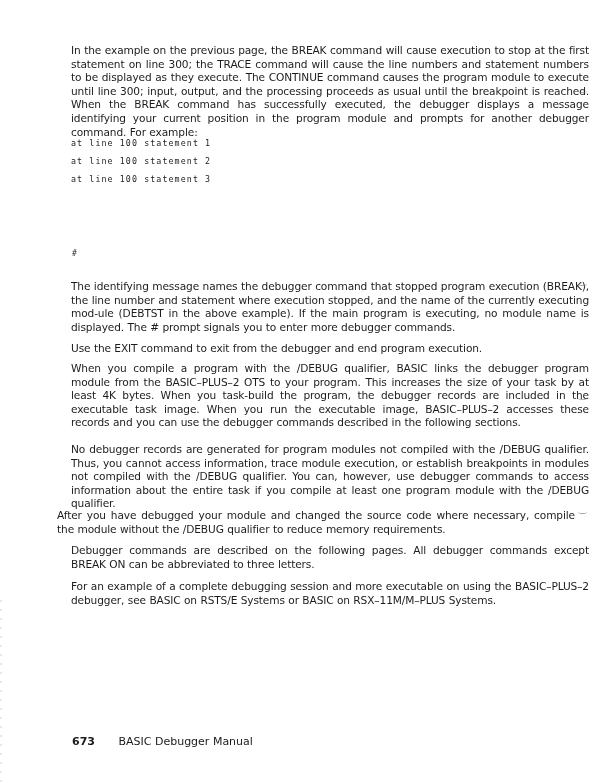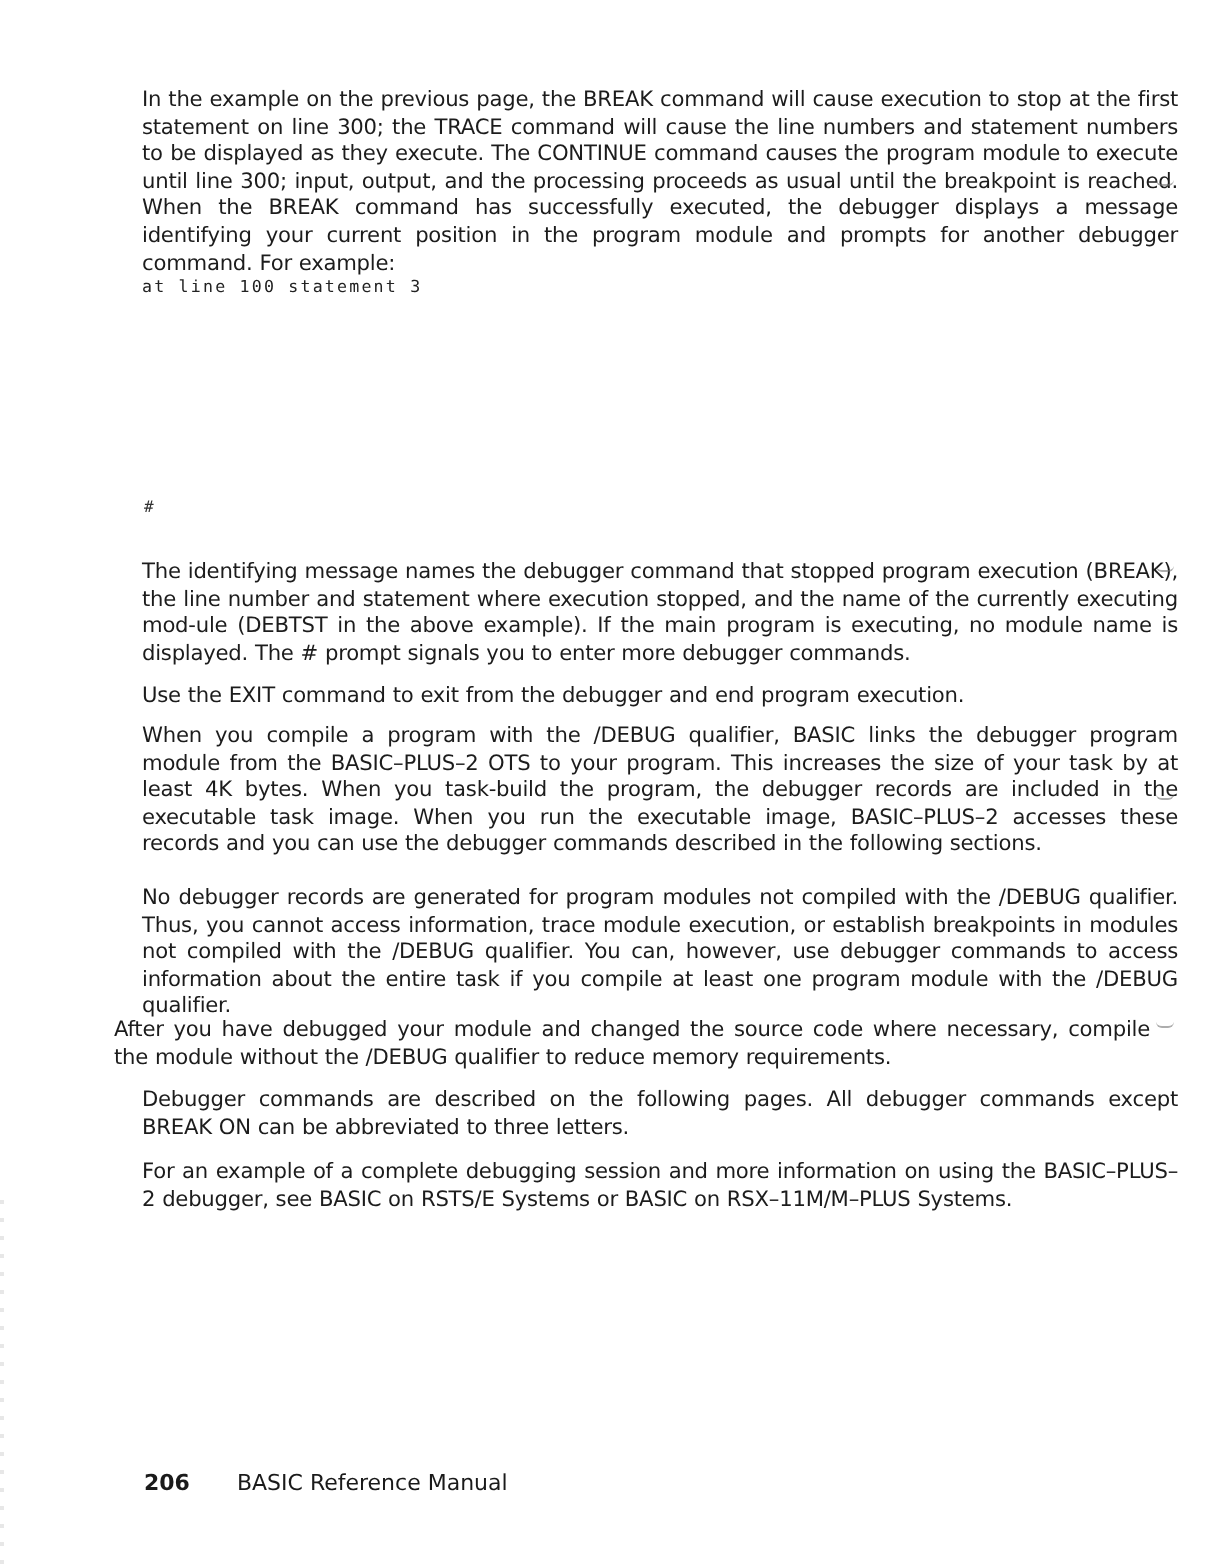--- a/index.html
+++ b/index.html
@@ -90,39 +90,41 @@
     }
   </style>
 </head>
 <body>
 
 <div class="left-edge"></div>
 
 <p class="para p1">In the example on the previous page, the BREAK command will cause execution to stop at the first statement on line 300; the TRACE command will cause the line numbers and statement numbers to be displayed as they execute. The CONTINUE command causes the program module to execute until line 300; input, output, and the processing proceeds as usual until the breakpoint is reached. When the BREAK command has successfully executed, the debugger displays a message identifying your current position in the program module and prompts for another debugger command. For example:</p>
 
 <div class="code-block code">
+  <div class="code-line">at line 100 statement 1</div>
+  <div class="code-line">at line 100 statement 2</div>
   <div class="code-line">at line 100 statement 3</div>
 </div>
 <div class="prompt">#</div>
 
 <p class="para p2">The identifying message names the debugger command that stopped program execution (BREAK), the line number and statement where execution stopped, and the name of the currently executing mod-ule (DEBTST in the above example). If the main program is executing, no module name is displayed. The # prompt signals you to enter more debugger commands.</p>
 
 <p class="para p3">Use the EXIT command to exit from the debugger and end program execution.</p>
 
 <p class="para p4"><span>When you compile a program with the /DEBUG qualifier, BASIC links the debugger program module from the </span><span class="it">BASIC–PLUS–2</span><span> OTS to your program. This increases the size of your task by at least 4K bytes. When you task-build the program, the debugger records are included in the executable task image. When you run the executable image, </span><span class="it">BASIC–PLUS–2</span><span> accesses these records and you can use the debugger commands described in the following sections.</span></p>
 
 <p class="para p5">No debugger records are generated for program modules not compiled with the /DEBUG qualifier. Thus, you cannot access information, trace module execution, or establish breakpoints in modules not compiled with the /DEBUG qualifier. You can, however, use debugger commands to access information about the entire task if you compile at least one program module with the /DEBUG qualifier.</p>
 
 <p class="para p6">After you have debugged your module and changed the source code where necessary, compile the module without the /DEBUG qualifier to reduce memory requirements.</p>
 
 <p class="para p7">Debugger commands are described on the following pages. All debugger commands except BREAK ON can be abbreviated to three letters.</p>
 
-<p class="para p8"><span>For an example of a complete debugging session and more information on using the </span><span class="it">BASIC–PLUS–2</span><span> debugger, see </span><span class="it">BASIC on RSTS/E Systems</span><span> or BASIC on RSX–11M/M–PLUS Systems.</span></p>
+<p class="para p8"><span>For an example of a complete debugging session and more executable on using the </span><span class="it">BASIC–PLUS–2</span><span> debugger, see </span><span class="it">BASIC on RSTS/E Systems</span><span> or BASIC on RSX–11M/M–PLUS Systems.</span></p>
 
 <div class="margin-mark" style="left:578px; top:90px;"></div>
 <div class="margin-mark" style="left:578px; top:283px;"></div>
 <div class="margin-mark" style="left:578px; top:397px;"></div>
 <div class="margin-mark" style="left:578px; top:511px;"></div>
 
 <div class="footer">
-  <span class="pagenum">206</span>
-  <span>BASIC Reference Manual</span>
+  <span class="pagenum">673</span>
+  <span>BASIC Debugger Manual</span>
 </div>
 
 </body></html>

